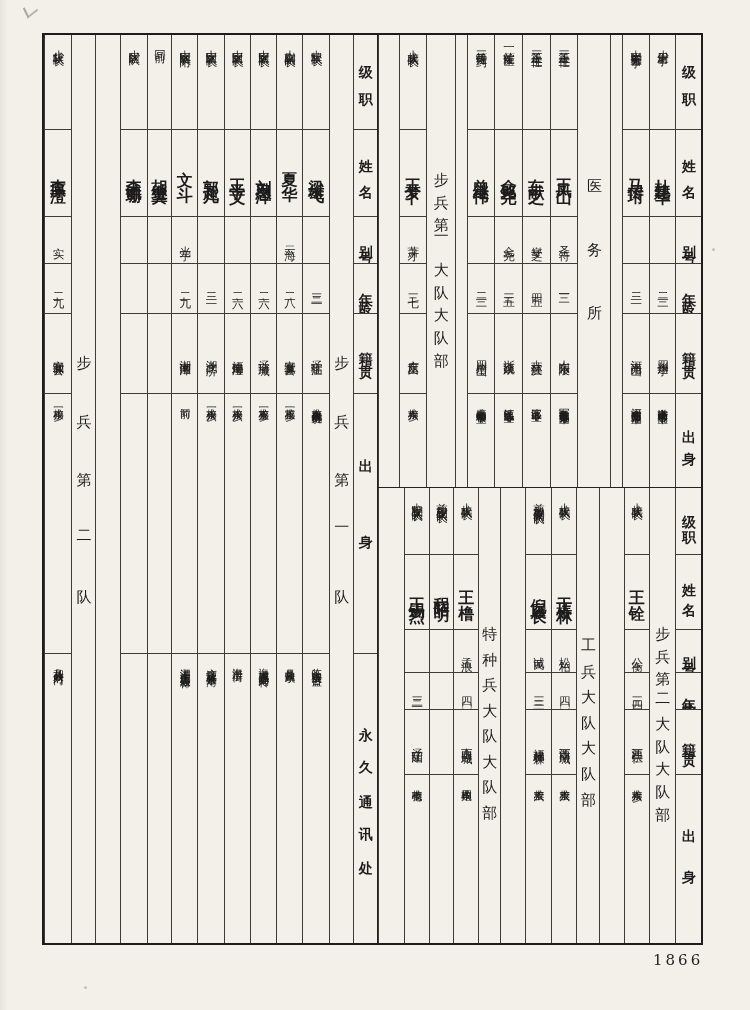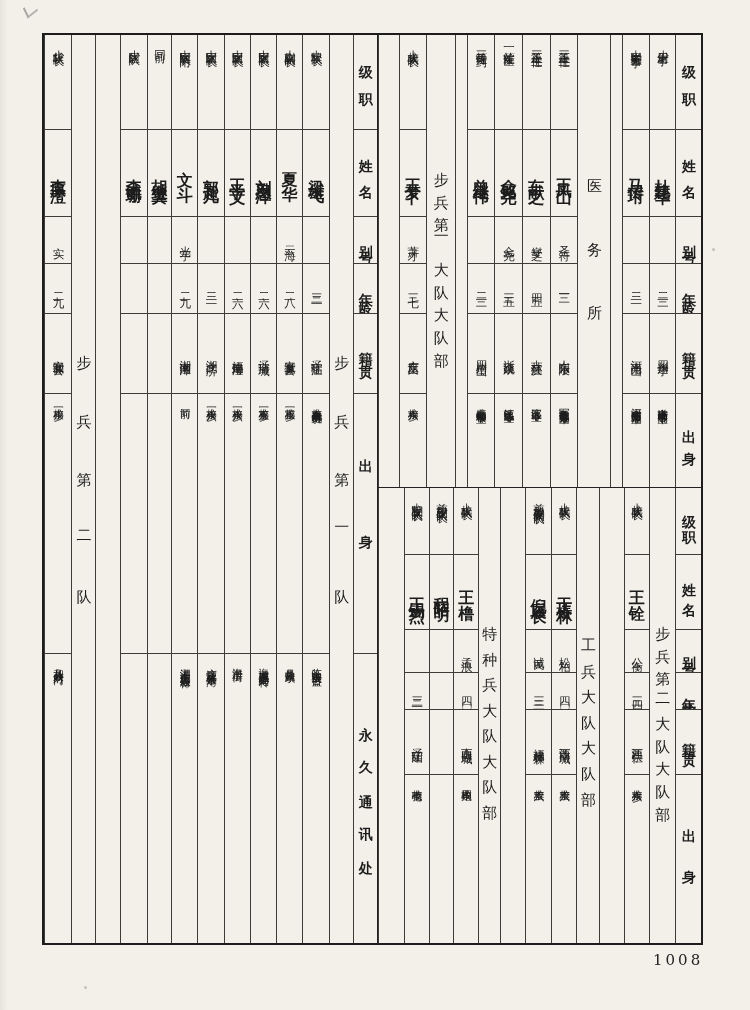--- a/index.html
+++ b/index.html
@@ -619,14 +619,14 @@
             </div>
             <div class="cell origin top">
               <span class="vtext" style="letter-spacing: 0.06em;">本校七骑</span>
             </div>
           </div>
           <div class="col spacer" style="flex: 26 1 0px;"></div>
         </div>
     </div>
   </div>
 
-  <div class="page-number">1008</div>
+  <div class="page-number">1866</div>
 </div>
 
 </body></html>

